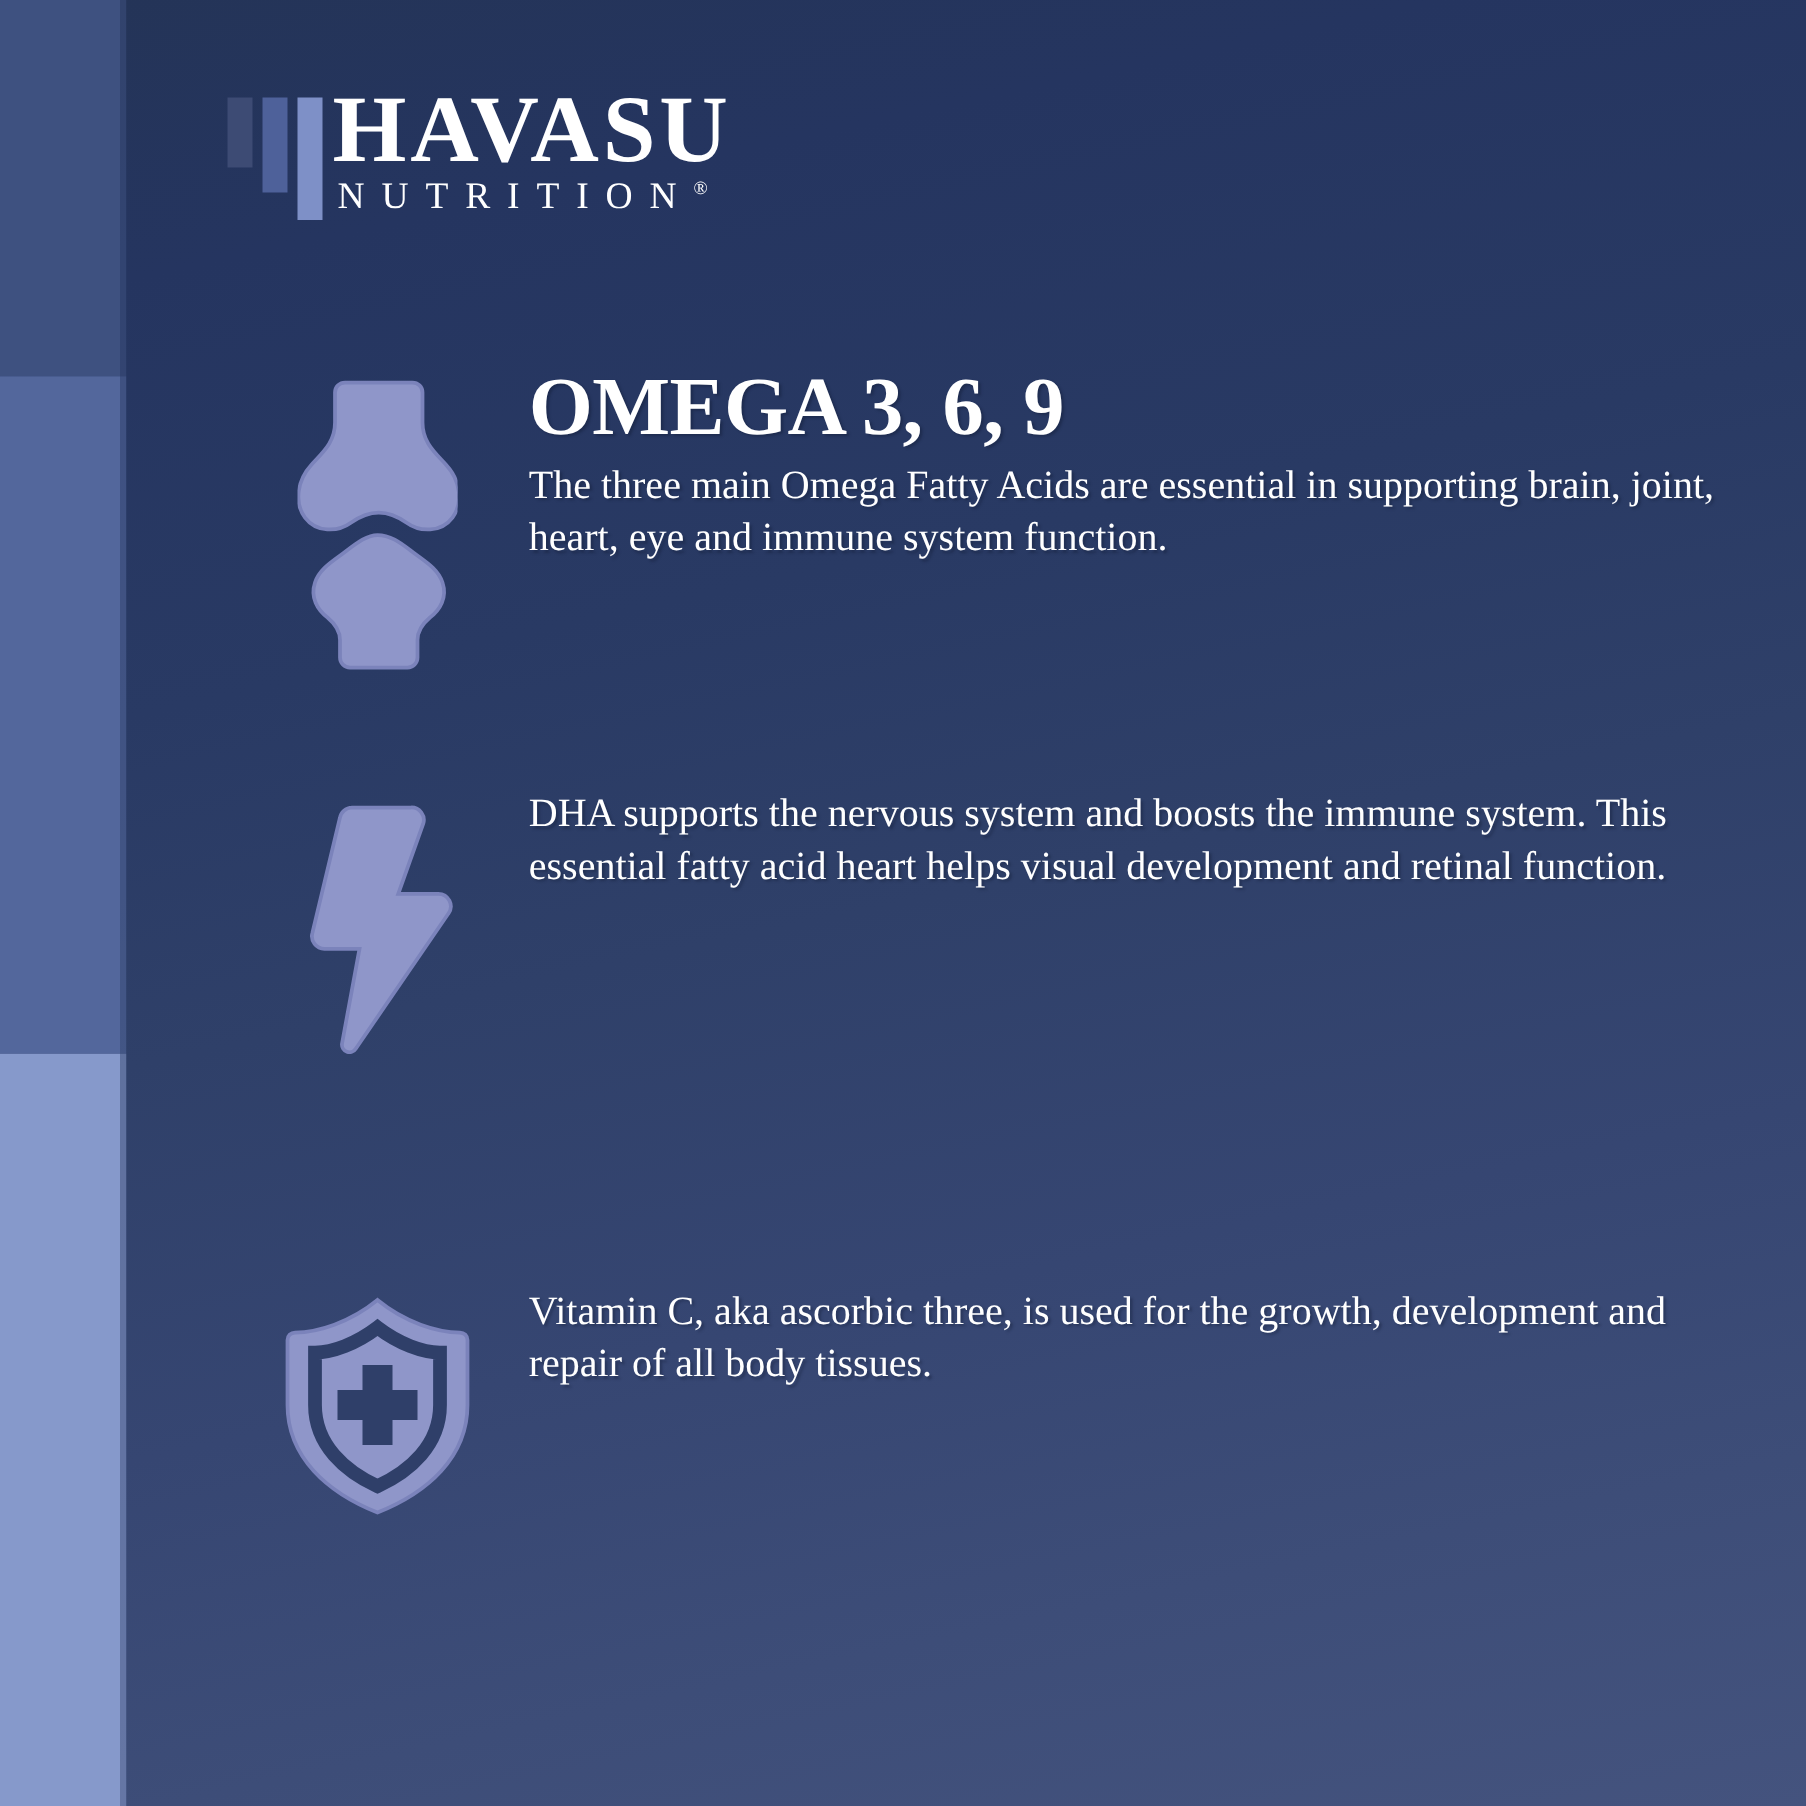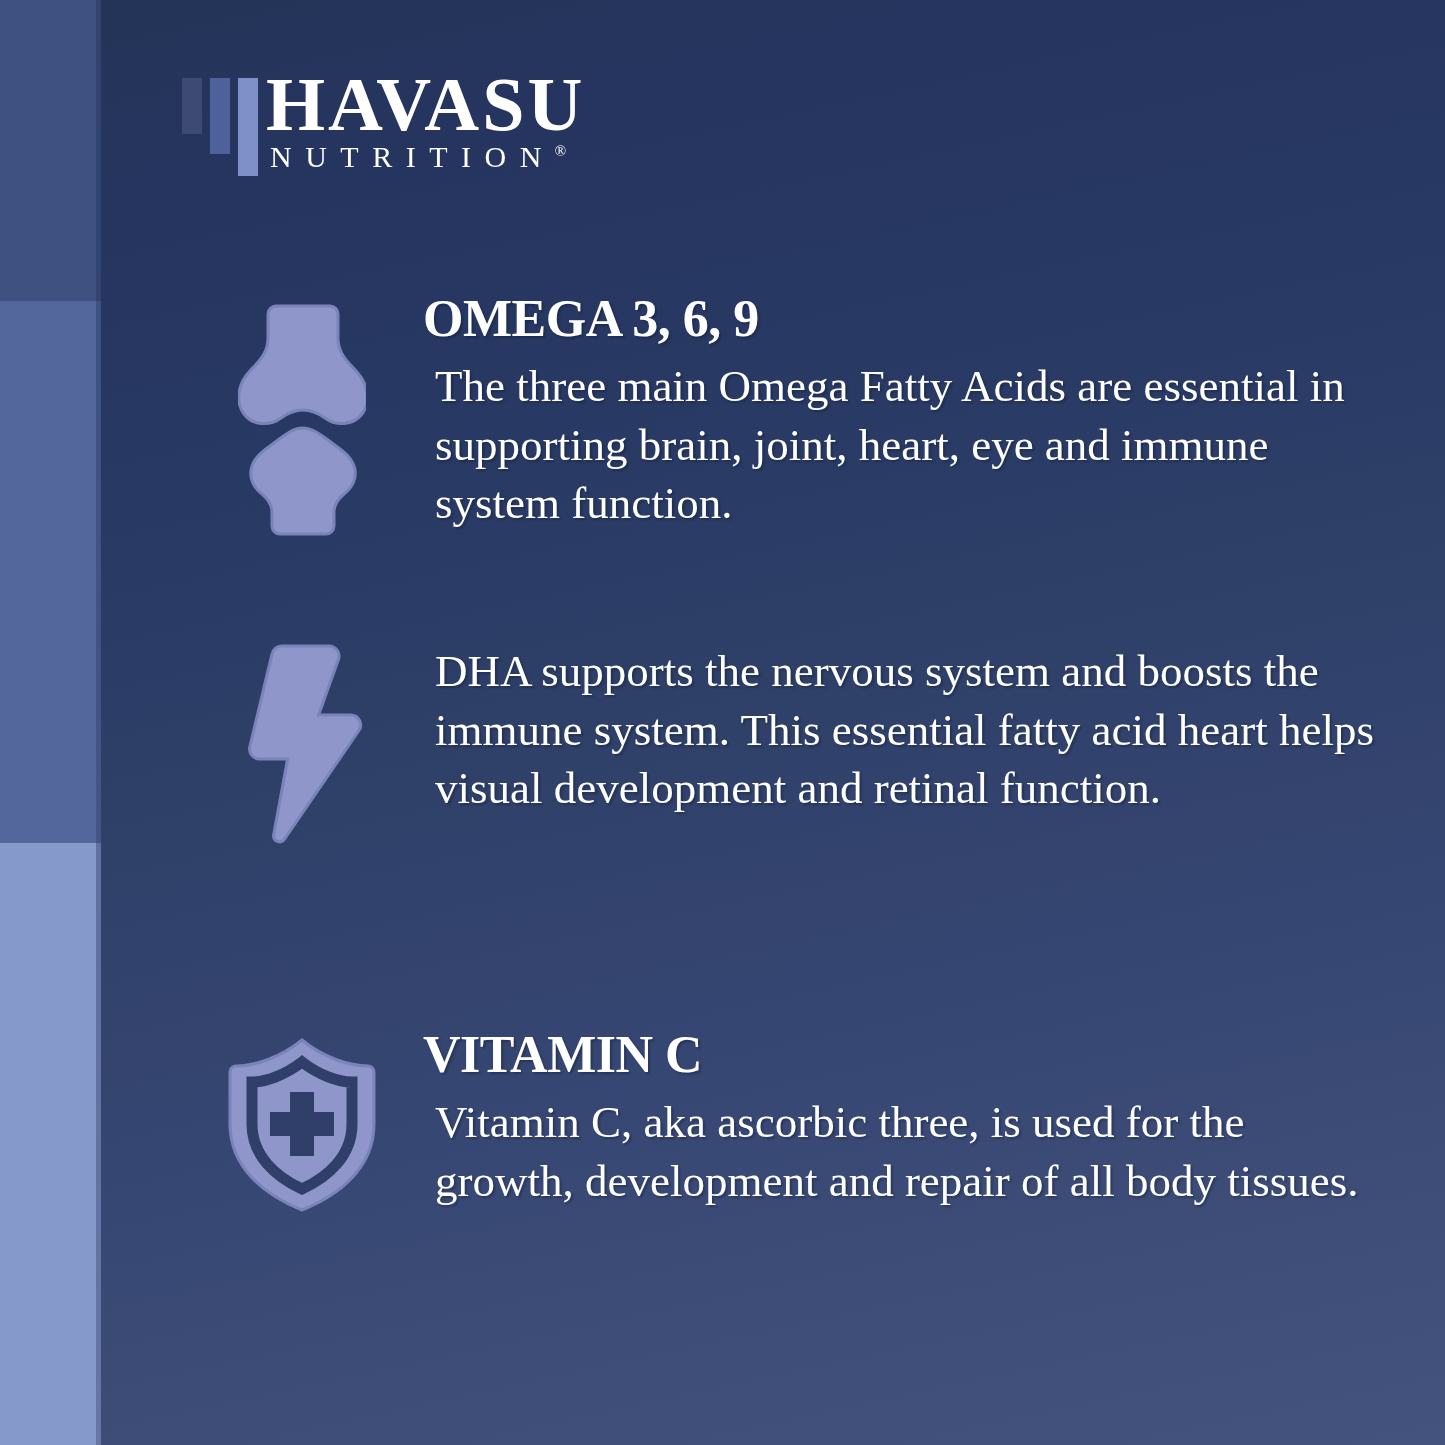--- a/index.html
+++ b/index.html
@@ -134,33 +134,33 @@
     justify-content: center;
   }
   .feature-body {
     position: absolute;
     left: 209px;
     top: 0;
     width: 970px;
   }
   .feature-title {
     color: #ffffff;
-    font-size: 52px;
+    font-size: 66px;
     font-weight: bold;
     line-height: 1.02;
     letter-spacing: -0.5px;
     margin: 0 0 8px 0;
     text-shadow: 2px 2px 2px rgba(15,22,45,.35);
   }
   .feature-desc {
     color: #ffffff;
-    font-size: 45px;
+    font-size: 32px;
     font-weight: normal;
     line-height: 1.30;
-    margin: 12px;
+    margin: 0;
     text-shadow: 2px 2px 2px rgba(15,22,45,.35);
   }
 
   svg { display: block; }
 </style>
 </head>
 <body>
 
 <div id="canvas">
 
@@ -230,18 +230,17 @@
         <path fill="#8f96c9" stroke="#7b83bb" stroke-width="3" d="M74 4 c22 18 48 26 66 26 a6 6 0 0 1 6 6 v52
              c0 42 -32 70 -72 86 c-40 -16 -72 -44 -72 -86 v-52
              a6 6 0 0 1 6 -6 c18 0 44 -8 66 -26 z"></path>
         <path fill="none" stroke="#2f3f69" stroke-width="11" d="M74 26 c17 13 36 20 50 20 v42
              c0 32 -24 53 -50 65 c-26 -12 -50 -33 -50 -65 v-42
              c14 0 33 -7 50 -20 z"></path>
         <path fill="#2f3f69" d="M62 56 h24 v20 h20 v24 h-20 v20 h-24 v-20 h-20 v-24 h20 z"></path>
       </svg>
     </div>
     <div class="feature-body">
-      <h2 class="feature-title">VITAMIN C</h2>
       <p class="feature-desc">Vitamin C, aka ascorbic three, is used for the growth, development and repair of all body tissues.</p>
     </div>
   </div>
 
 </div>
 
 </body></html>

